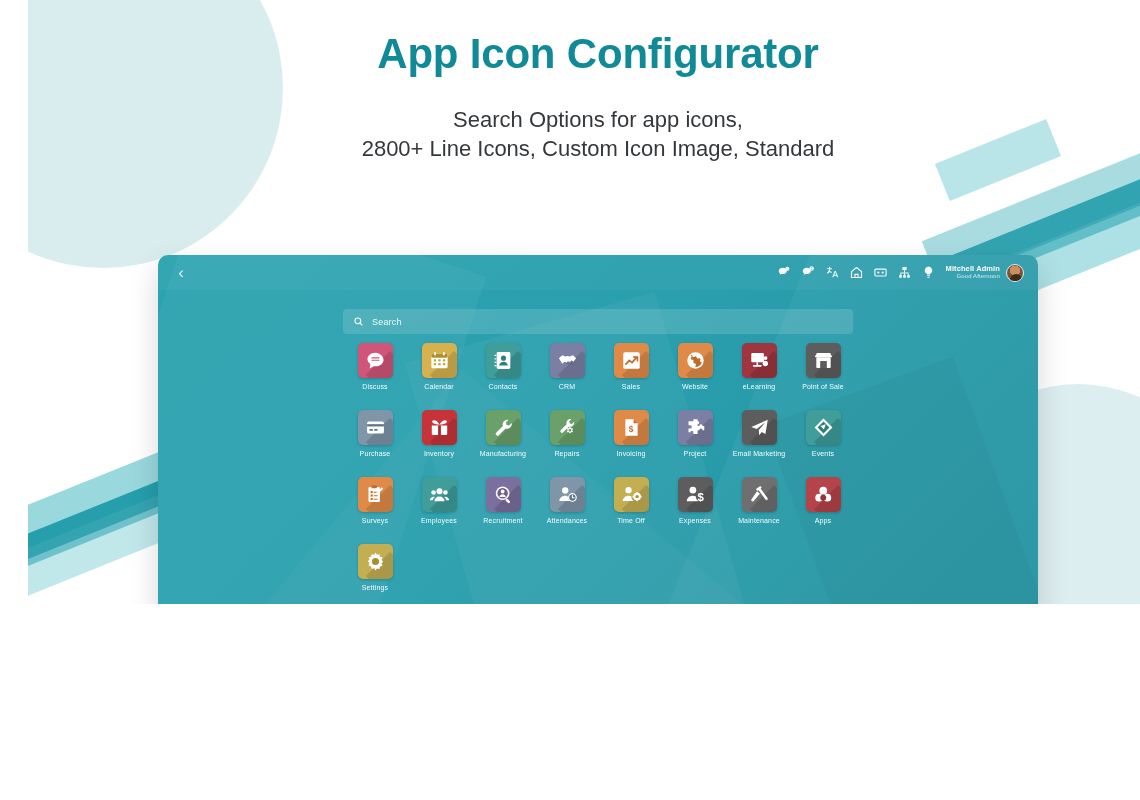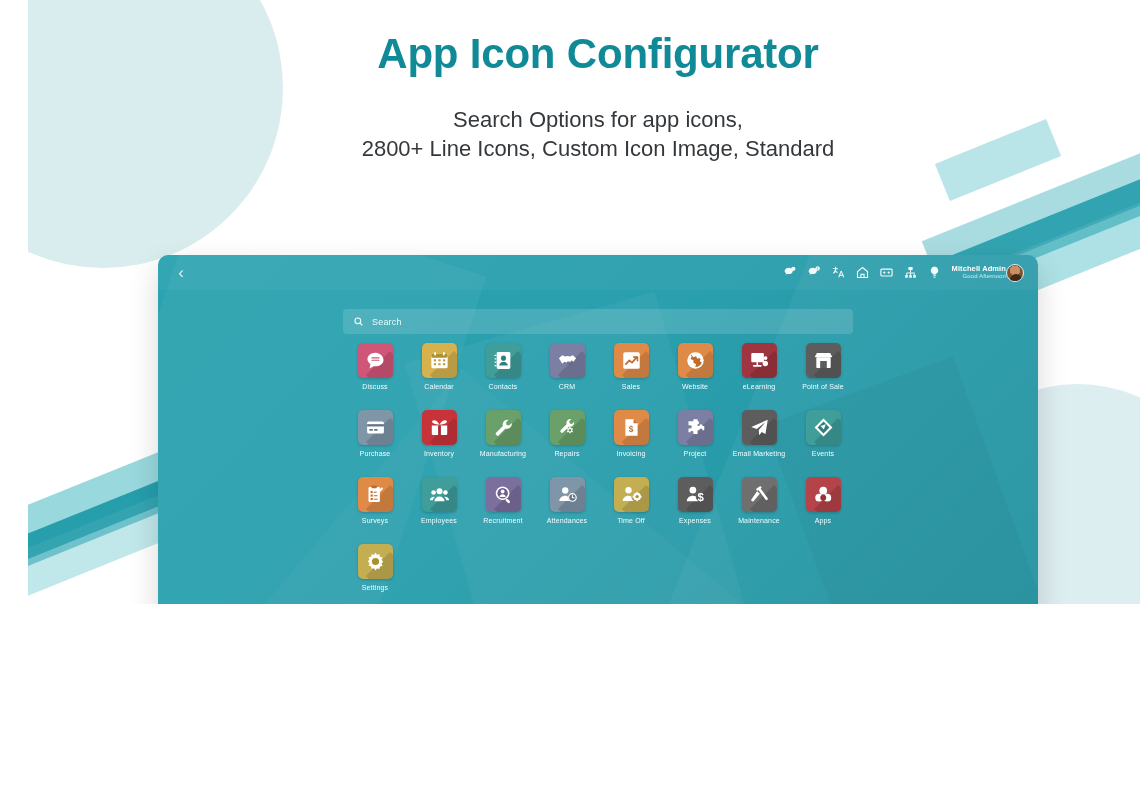--- a/index.html
+++ b/index.html
@@ -91,21 +91,21 @@
   .back-btn {
     color: #e8f7f8; font-size: 17px; line-height: 1;
     width: 18px; text-align: center; cursor: pointer;
     opacity: .92;
   }
   .topbar-spacer { flex: 1; }
   .sysicons { display: flex; align-items: center; gap: 9px; margin-right: 10px; }
   .sysicon { width: 15px; height: 15px; opacity: .95; display: block; cursor: pointer; position: relative; }
   .sysicon svg { display: block; width: 15px; height: 15px; }
 
-  .user-block { display: flex; align-items: center; cursor: pointer; }
+  .user-block { display: flex; align-items: center; gap: 6px; cursor: pointer; }
   .user-text { text-align: right; line-height: 1.15; }
   .user-name { font-size: 7.5px; font-weight: bold; color: #ffffff; letter-spacing: .1px; }
   .user-greet { font-size: 6px; color: #cfeef1; letter-spacing: .1px; }
   .avatar {
     width: 18px; height: 18px; border-radius: 50%;
     background: radial-gradient(circle at 50% 35%, #c98f63 0 38%, #7c5334 39% 100%);
     border: 1.5px solid #d9f0f2; position: relative; overflow: hidden;
   }
   .avatar::after {
     content: ""; position: absolute; left: 3px; top: 9px; width: 12px; height: 12px;

